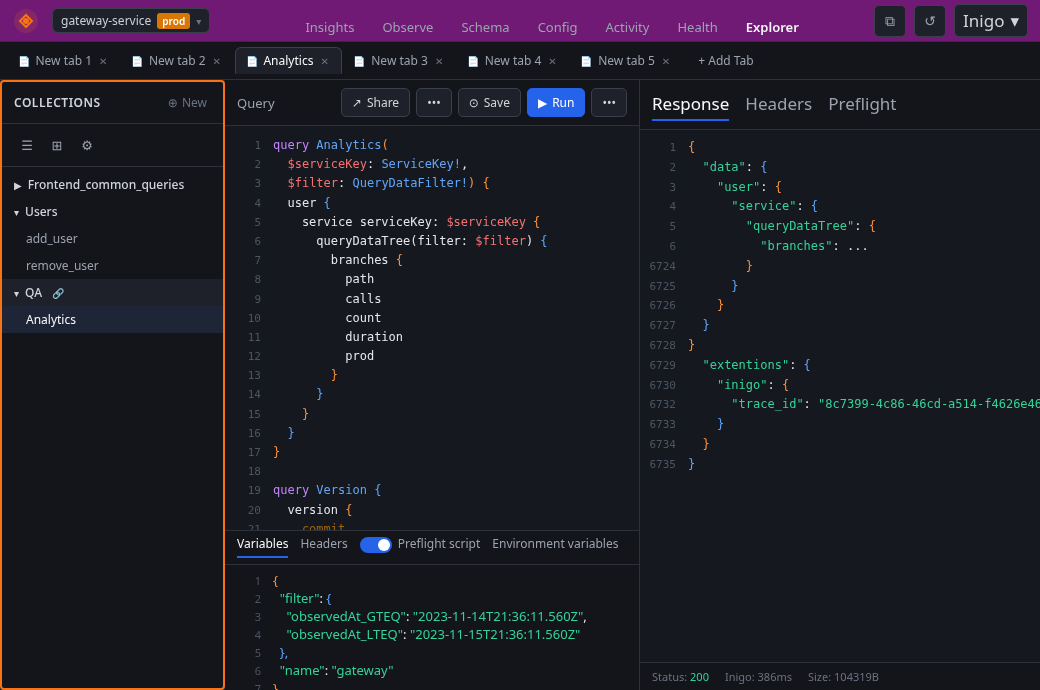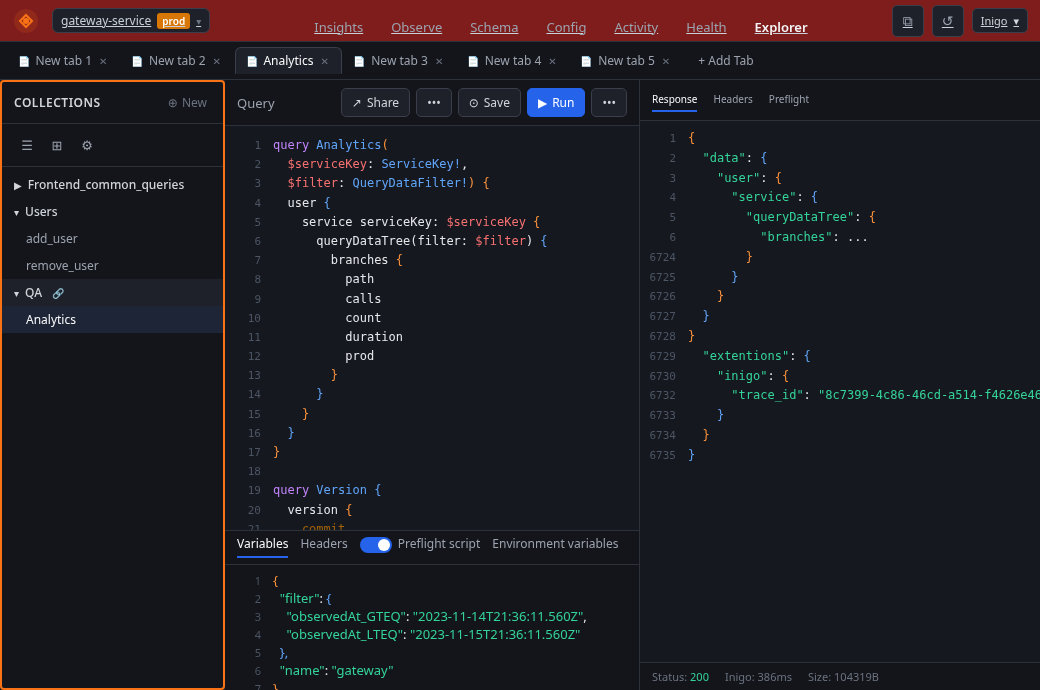--- a/index.html
+++ b/index.html
@@ -10,25 +10,24 @@
       font-size: 13px;
       width: 1040px;
       height: 690px;
       overflow: hidden;
     }
 
     
     .top-nav {
       display: flex;
       align-items: center;
-      background: #7f1d1d;
+      background: #701a75;
       height: 42px;
       padding: 0 12px;
       border-bottom: 1px solid #2d3139;
-      text-decoration: underline;
     }
     .logo {
       width: 28px;
       height: 28px;
       margin-right: 12px;
       flex-shrink: 0;
     }
     .service-badge {
       display: flex;
       align-items: center;
@@ -88,21 +87,21 @@
     }
     .user-btn {
       display: flex;
       align-items: center;
       gap: 6px;
       background: #1e2129;
       border: 1px solid #3a3f4b;
       border-radius: 5px;
       padding: 4px 8px;
       cursor: pointer;
-      font-size: 11px;
+      font-size: 17px;
       color: #d1d5db;
     }
 
     
     .tabs-bar {
       display: flex;
       align-items: center;
       background: #13151a;
       height: 38px;
       padding: 0 8px;
@@ -346,21 +345,21 @@
     }
     .response-toolbar {
       display: flex;
       align-items: center;
       padding: 8px 12px;
       border-bottom: 1px solid #2d3139;
       gap: 16px;
       background: #13151a;
     }
     .resp-tab {
-      font-size: 10px;
+      font-size: 17px;
       color: #9ca3af;
       padding: 4px 0;
       cursor: pointer;
       border-bottom: 2px solid transparent;
     }
     .resp-tab.active { color: #f9fafb; border-bottom-color: #2563eb; }
     .response-content {
       flex: 1;
       overflow-y: auto;
       padding: 8px 0;

